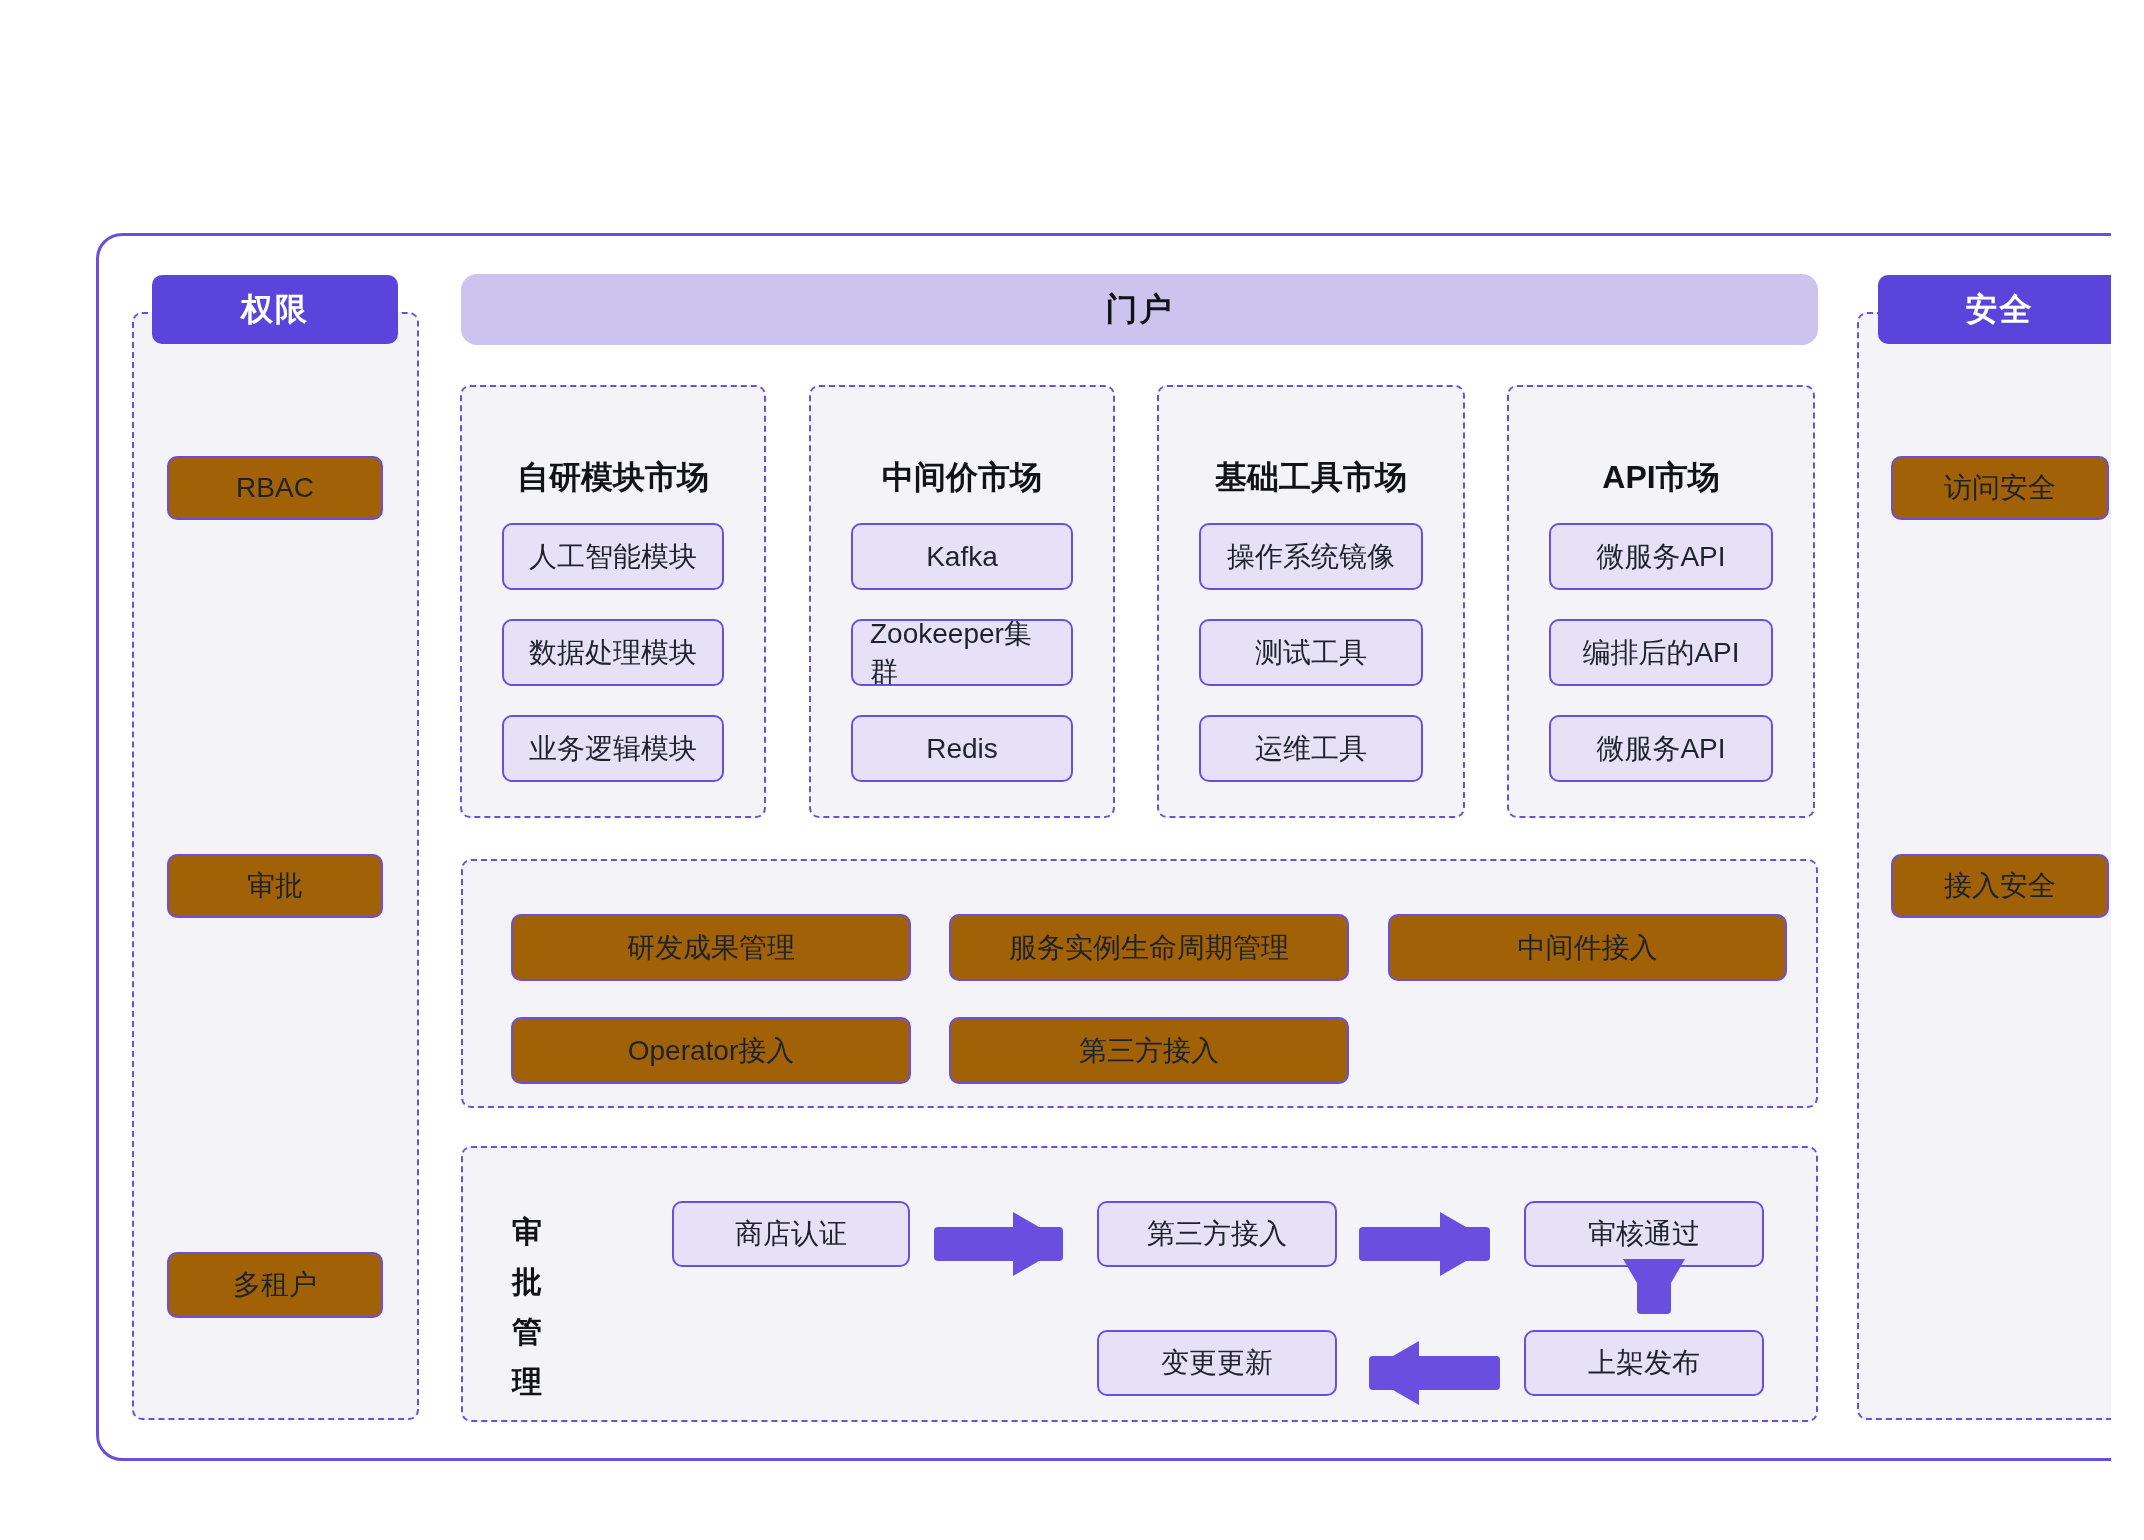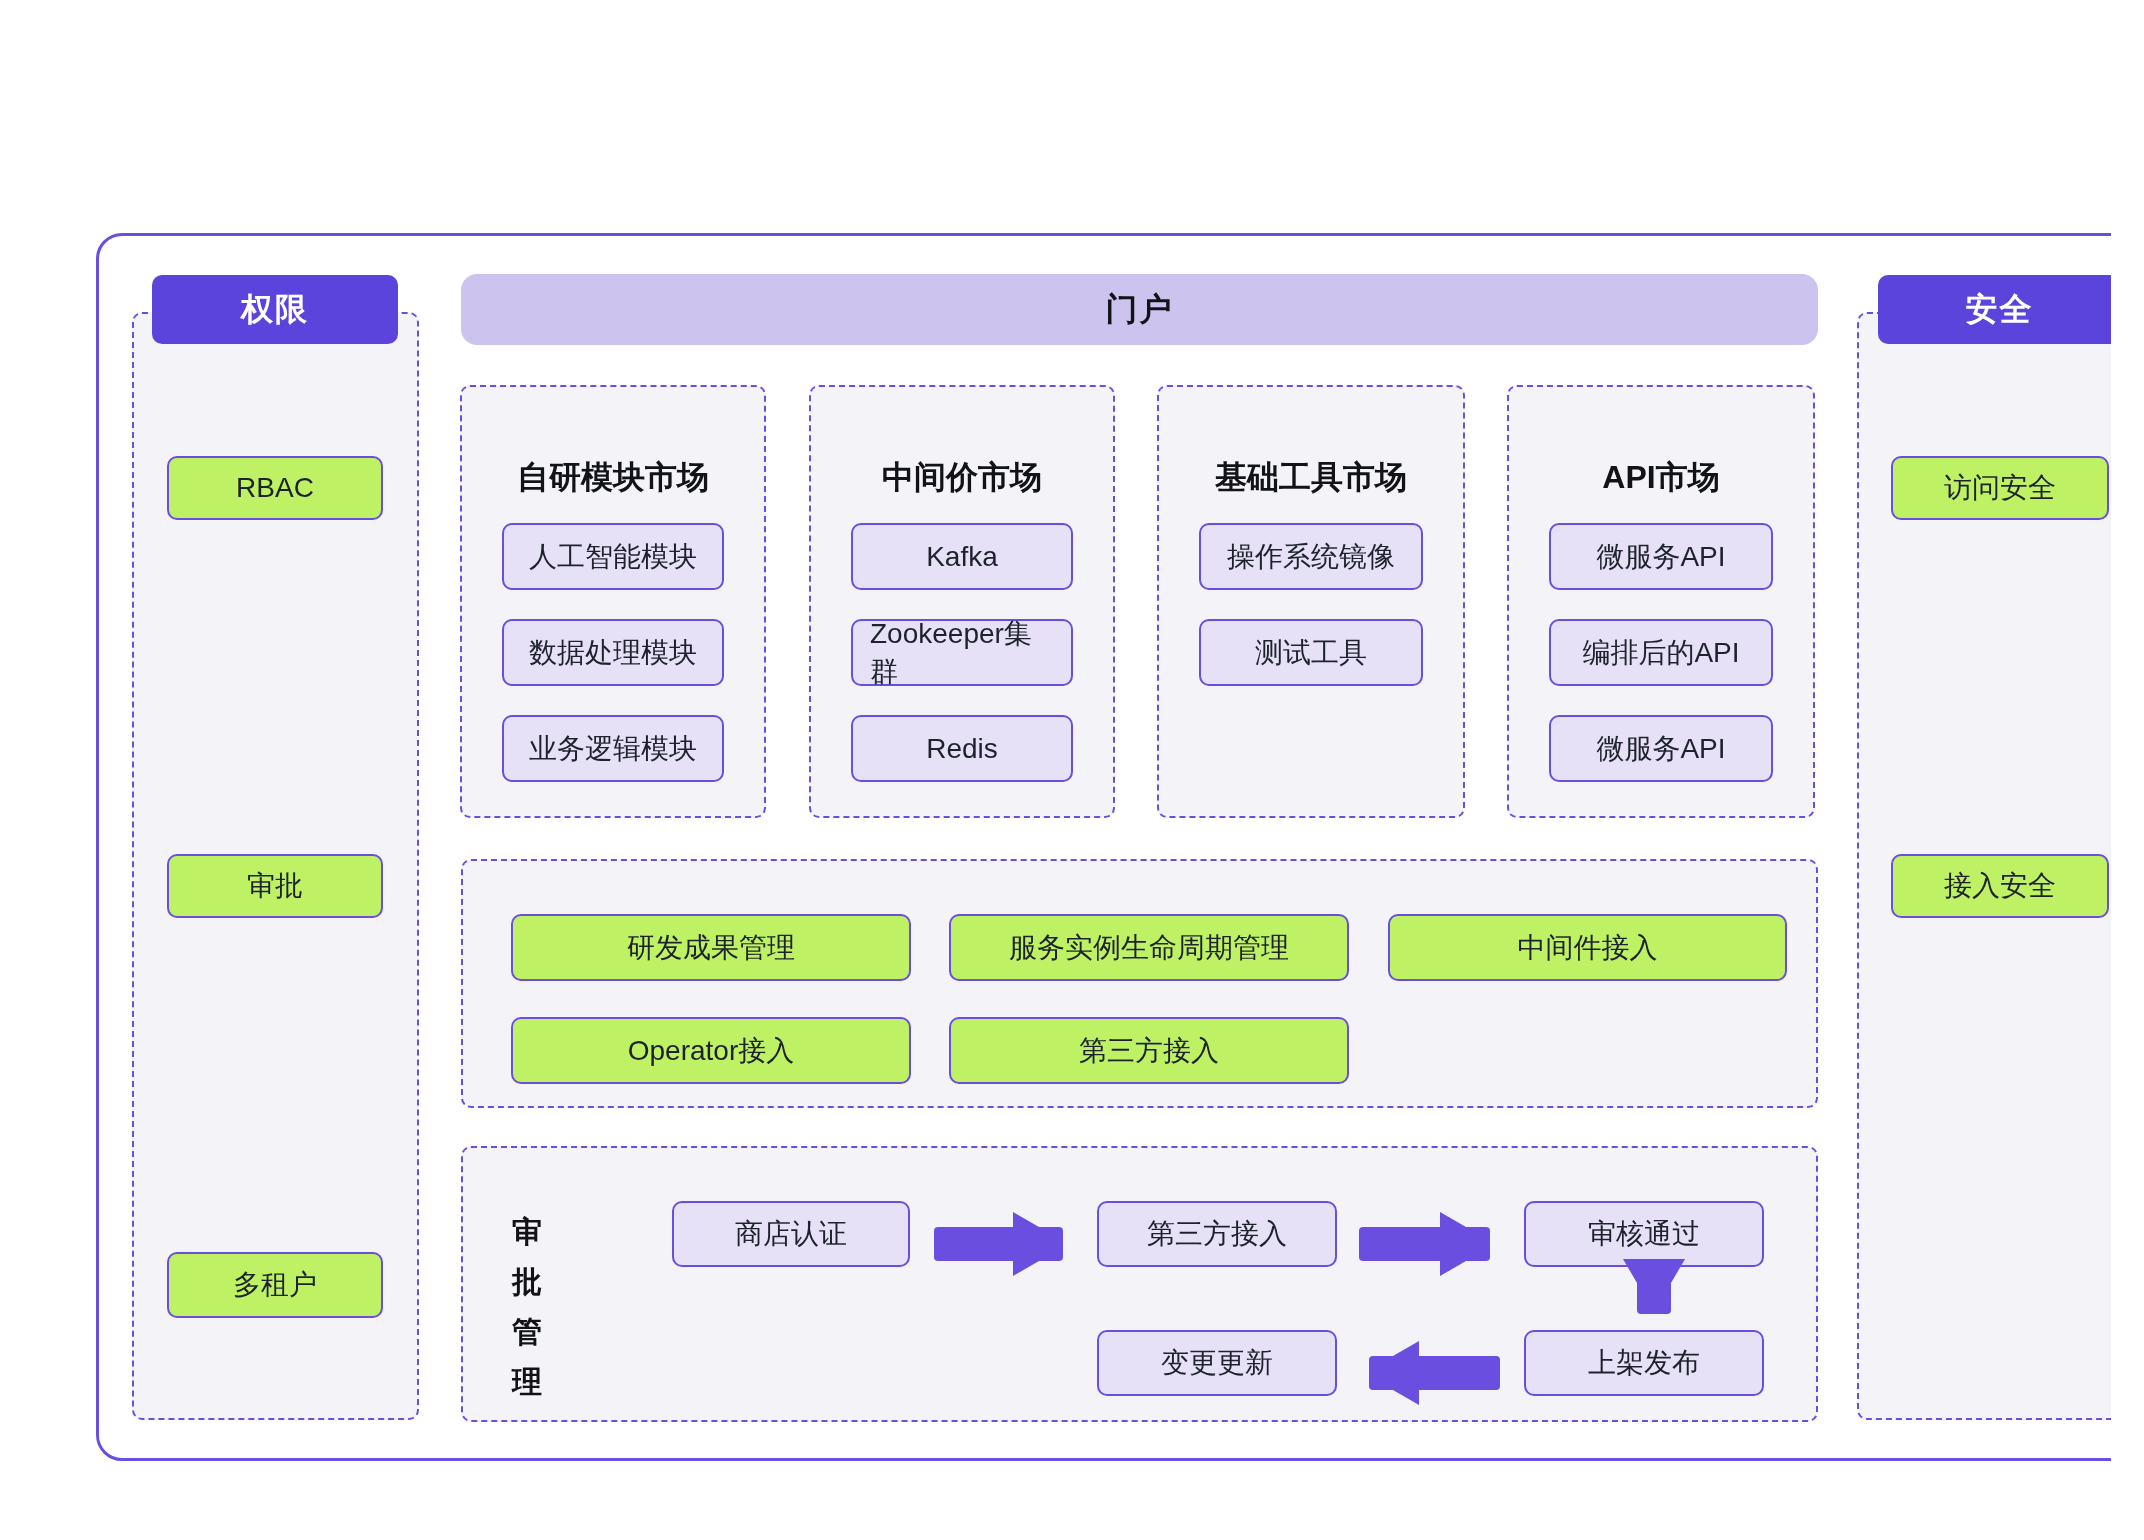--- a/index.html
+++ b/index.html
@@ -19,21 +19,21 @@
          border:3px solid var(--border);border-radius:26px;background:#ffffff;}
   .panel{position:absolute;border:2px dashed var(--border);border-radius:10px;background:var(--panel);}
   .hdr-solid{position:absolute;background:var(--purple);color:#ffffff;border-radius:10px;
              display:flex;align-items:center;justify-content:center;
              font-size:32px;font-weight:700;letter-spacing:2px;z-index:3;}
   .hdr-light{position:absolute;background:var(--light-hdr);color:var(--title-ink);border-radius:16px;
              display:flex;align-items:center;justify-content:center;
              font-size:32px;font-weight:700;letter-spacing:2px;z-index:3;}
   .box{position:absolute;border:2px solid var(--border);border-radius:10px;
        display:flex;align-items:center;justify-content:center;
-       font-size:28px;color:var(--ink);background:#bef264;z-index:2;}
+       font-size:28px;color:var(--ink);background:#a16207;z-index:2;}
   .box.lav{background:var(--lavender);}
   .market-title{position:absolute;left:0;right:0;top:44px;text-align:center;
                 font-size:32px;font-weight:700;color:var(--title-ink);}
   .m-item{position:absolute;left:32px;right:32px;height:67px;background:var(--lavender);
           border:2px solid var(--border);border-radius:10px;
           display:flex;align-items:center;justify-content:center;font-size:28px;color:var(--ink);}
   .v-label{position:absolute;font-size:30px;font-weight:700;color:var(--title-ink);
            width:40px;line-height:50px;word-break:break-all;text-align:center;}
   
   .arrow{position:absolute;z-index:2;}
@@ -71,20 +71,21 @@
   <div class="panel" style="left:743px;top:319px;width:306px;height:433px;">
     <div class="market-title">中间价市场</div>
     <div class="m-item" style="top:128px;">Kafka</div>
     <div class="m-item" style="top:224px;">Zookeeper集群</div>
     <div class="m-item" style="top:320px;">Redis</div>
   </div>
   <div class="panel" style="left:1091px;top:319px;width:308px;height:433px;">
     <div class="market-title">基础工具市场</div>
     <div class="m-item" style="top:128px;">操作系统镜像</div>
     <div class="m-item" style="top:224px;">测试工具</div>
+    <div class="m-item" style="top:320px;">运维工具</div>
   </div>
   <div class="panel" style="left:1441px;top:319px;width:308px;height:433px;">
     <div class="market-title">API市场</div>
     <div class="m-item" style="top:128px;">微服务API</div>
     <div class="m-item" style="top:224px;">编排后的API</div>
     <div class="m-item" style="top:320px;">微服务API</div>
   </div>
 
   <div class="panel" style="left:395px;top:793px;width:1357px;height:249px;">
     <div class="box" style="left:40px;top:45px;width:400px;height:67px;">研发成果管理</div>

